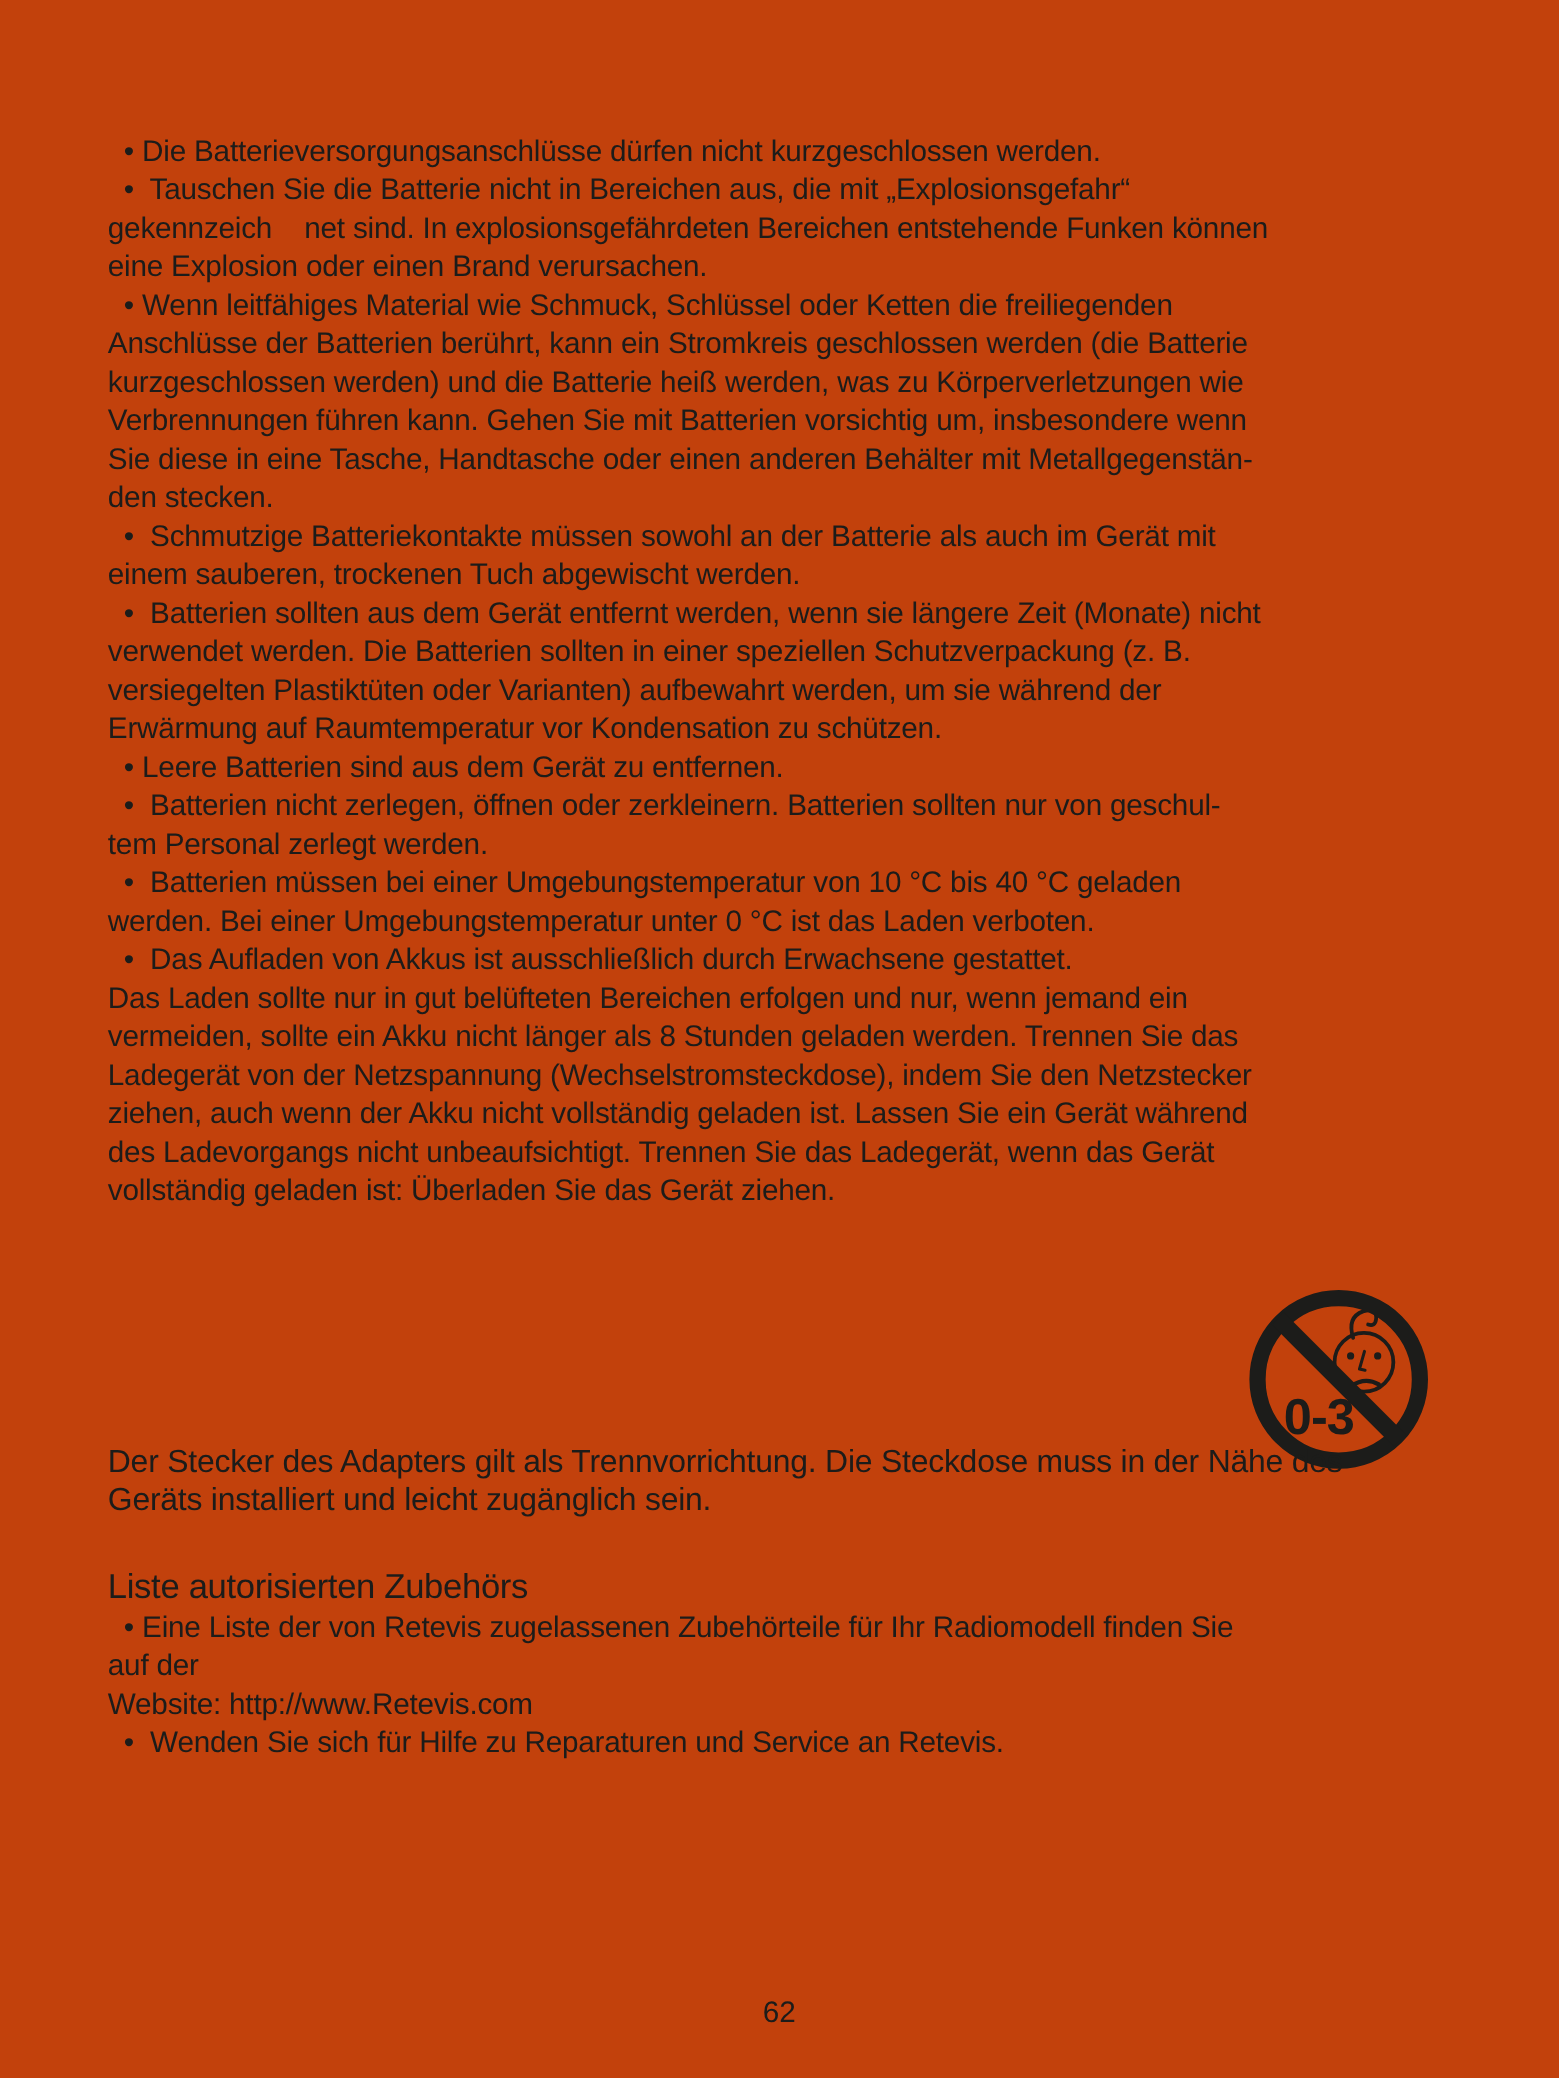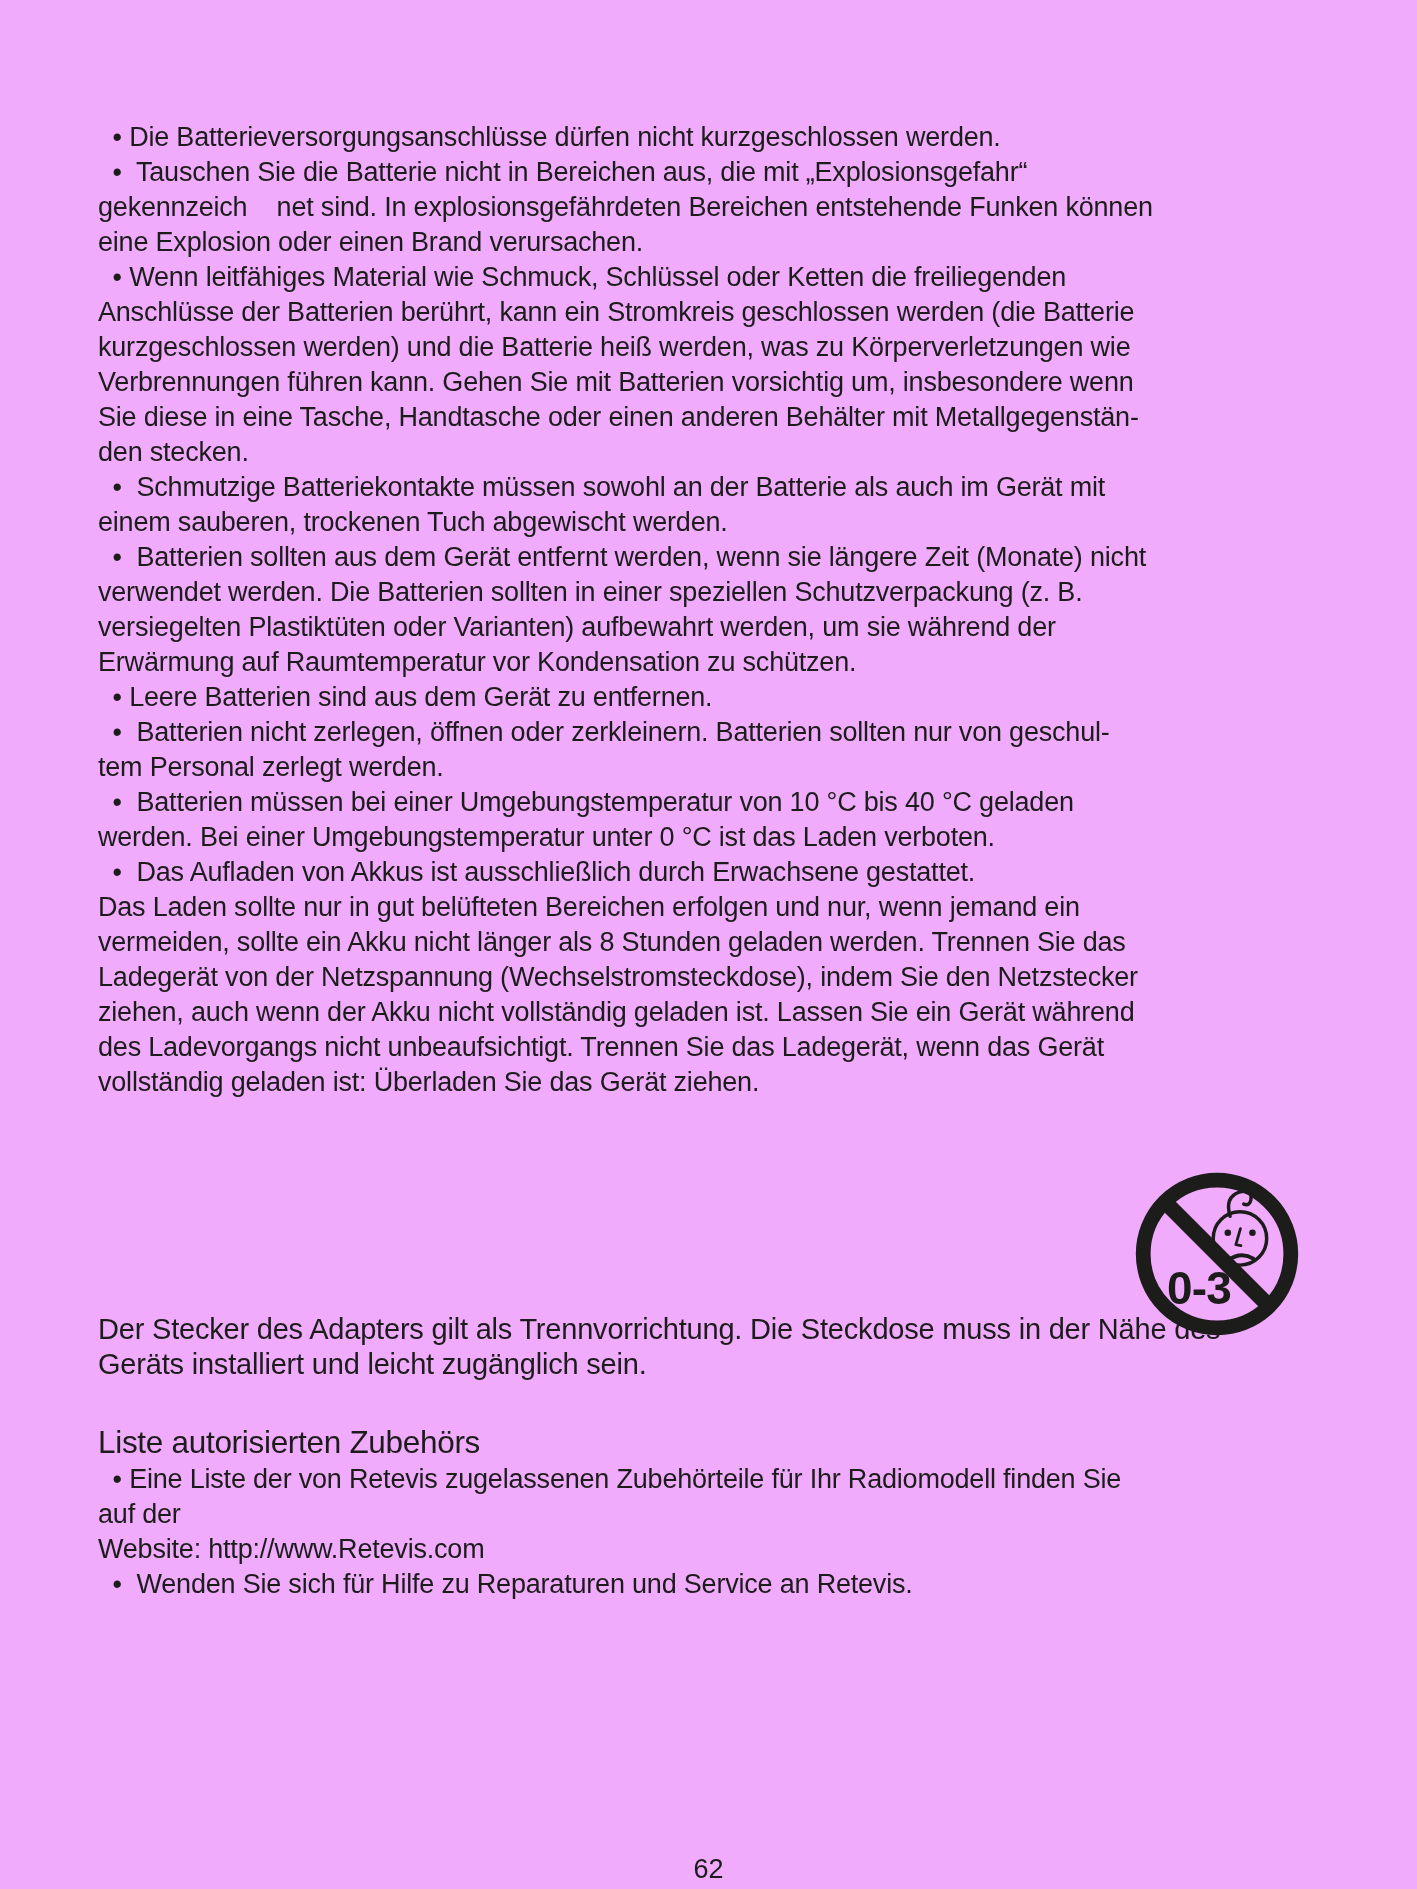--- a/index.html
+++ b/index.html
@@ -1,21 +1,21 @@
 <!DOCTYPE html>
 <html lang="de"><head>
 <meta charset="utf-8">
 <style>
   * { margin: 0; padding: 0; box-sizing: border-box; }
   html, body { background: #ffffff; }
   .page {
     position: relative;
     width: 1417px;
     height: 1889px;
-    background: #f0abfc;
+    background: #c2410c;
     color: #1c1c1a;
     font-family: "Liberation Sans", sans-serif;
     overflow: hidden;
     padding-left: 24px;
   }
   .line { white-space: pre; }
   .body-text {
     position: absolute; left: 98px; top: 120px;
     font-size: 27px; line-height: 35px; letter-spacing: -0.2px;
   }
@@ -36,21 +36,21 @@
     position: absolute; left: 98px; top: 1423px;
     font-size: 31.5px; line-height: 38px; font-weight: normal;
     letter-spacing: -0.3px;
   }
   .accessories-list {
     position: absolute; left: 98px; top: 1462px;
     font-size: 27px; line-height: 35px; letter-spacing: -0.2px;
   }
   .page-number {
     position: absolute; left: 0; top: 1812px; width: 100%;
-    text-align: center; font-size: 27px; line-height: 35px; margin-top: 40px;
+    text-align: center; font-size: 27px; line-height: 35px;
   }
 </style>
 </head>
 <body>
 
 <div class="page">
 
   <div class="body-text">
       <div class="line">  • Die Batterieversorgungsanschlüsse dürfen nicht kurzgeschlossen werden.</div>
       <div class="line">  •  Tauschen Sie die Batterie nicht in Bereichen aus, die mit „Explosionsgefahr“</div>

